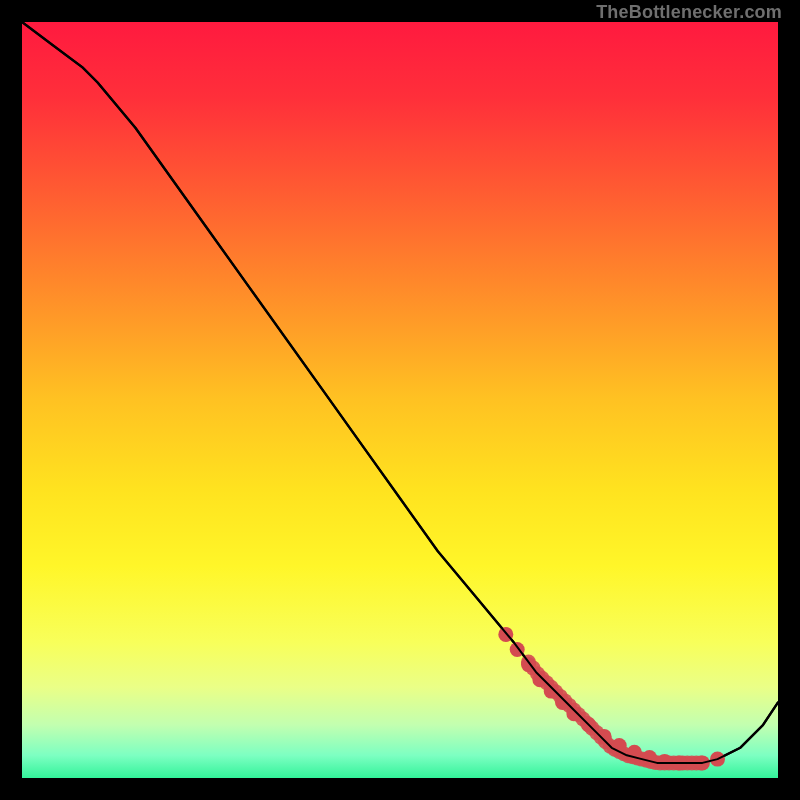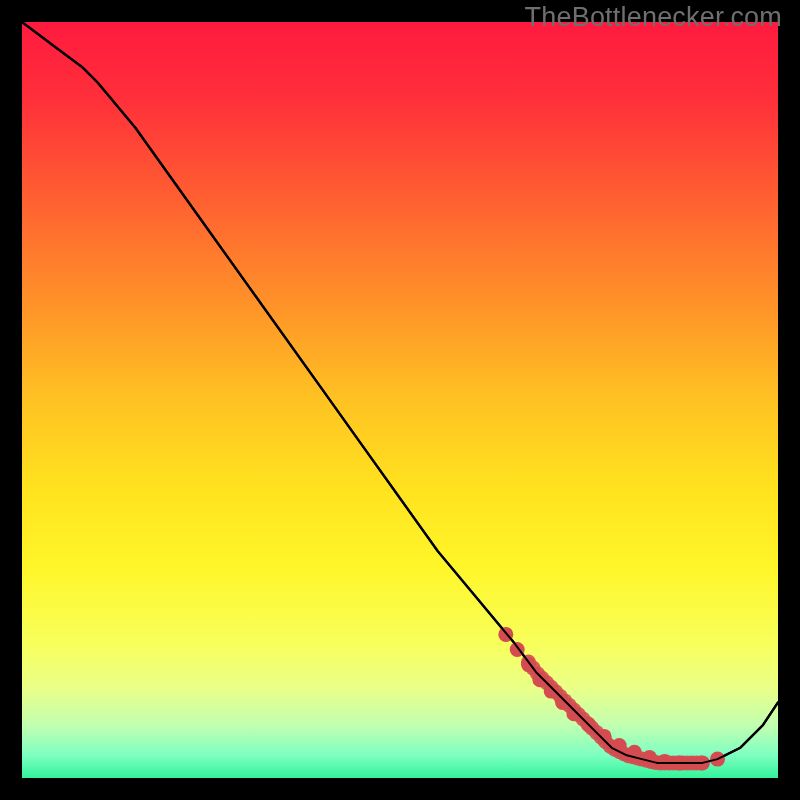--- a/index.html
+++ b/index.html
@@ -27,22 +27,22 @@
   .plot svg {
     position: absolute;
     left: 0;
     top: 0;
   }
   .watermark {
     position: absolute;
     top: 2px;
     right: 18px;
     color: #6f6f6f;
-    font-size: 27px;
-    font-weight: 400;
+    font-size: 18px;
+    font-weight: 700;
     letter-spacing: 0.2px;
     user-select: none;
   }
 </style>
 </head>
 <body>
 
 <div class="stage">
   <div class="plot">
     <svg id="bg-layer" width="756" height="756" viewBox="0 0 756 756">

